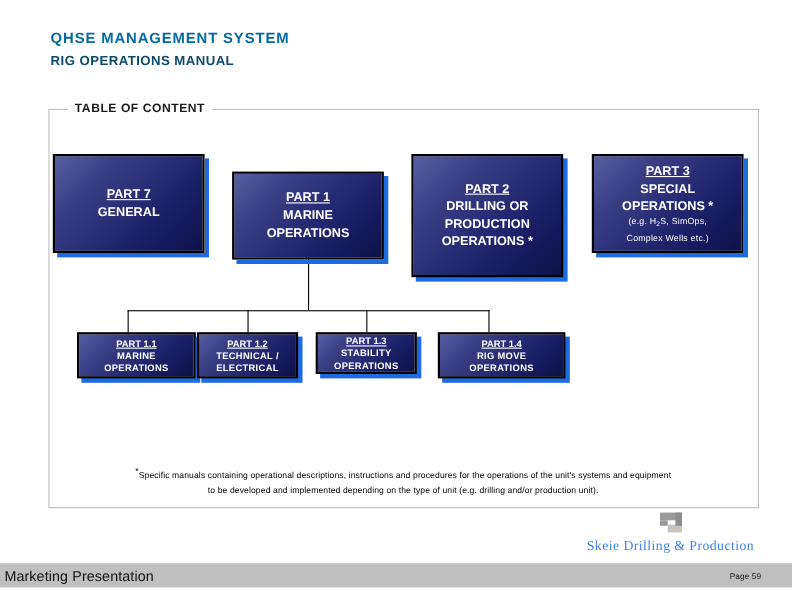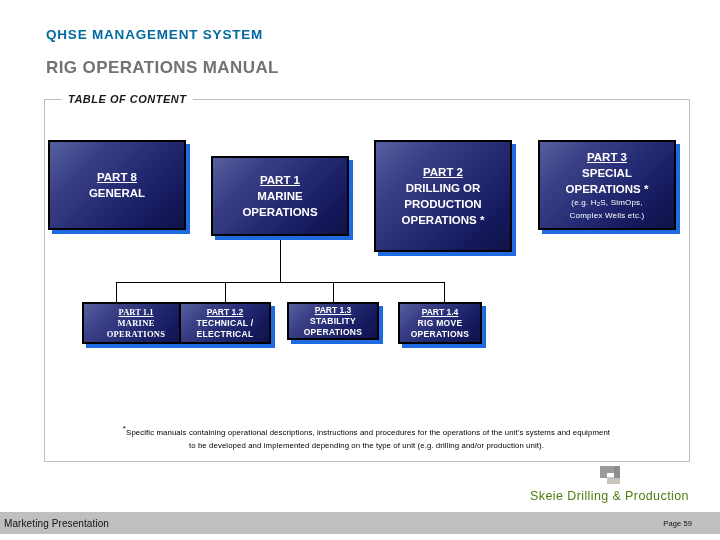--- a/index.html
+++ b/index.html
@@ -23,26 +23,26 @@
   }
   #system-title {
     font-size: 13.5px;
     font-weight: bold;
     letter-spacing: 0.8px;
     color: #0369a1;
     line-height: 17px;
     white-space: nowrap;
   }
   #doc-title {
-    font-size: 17px;
+    font-size: 12px;
     font-weight: bold;
     letter-spacing: 0.4px;
-    color: #737373;
+    color: #0c4a6e;
     line-height: 22px;
-    margin-top: 14px;
+    margin-top: 1px;
     white-space: nowrap;
   }
 
   
   #toc-group {
     position: absolute;
     left: 44px;
     top: 99px;
     width: 646px;
     height: 363px;
@@ -54,21 +54,20 @@
     left: 62px;
     top: 91px;
     background: #ffffff;
     padding: 0 7px 0 6px;
     font-size: 11px;
     font-weight: bold;
     letter-spacing: 0.5px;
     color: #1a1a1a;
     line-height: 16px;
     white-space: nowrap;
-    font-style: italic;
   }
 
   
   .conn {
     position: absolute;
     background: #000000;
   }
   .conn-v { width: 1px; }
   .conn-h { height: 1px; }
 
@@ -108,24 +107,24 @@
 
   
   .node.lvl2 .ttl { font-size: 8.5px; line-height: 11px; }
   .node.lvl2 .sub { font-size: 8.5px; line-height: 11px; letter-spacing: 0.3px; }
 
   #node-part0 { left: 48px;  top: 140px; width: 138px; height: 90px; }
   #node-part1 { left: 211px; top: 156px; width: 138px; height: 80px; }
   #node-part2 { left: 374px; top: 140px; width: 138px; height: 112px; }
   #node-part3 { left: 538px; top: 140px; width: 138px; height: 90px; }
 
-  #node-part11 { left: 82px;  top: 302px; width: 108px; height: 42px; font-family: Liberation Serif, serif; }
+  #node-part11 { left: 70px;  top: 302px; width: 108px; height: 42px; }
   #node-part12 { left: 179px; top: 302px; width: 92px; height: 42px; }
   #node-part13 { left: 287px; top: 302px; width: 92px; height: 38px; }
-  #node-part14 { left: 398px; top: 302px; width: 84px; height: 42px; }
+  #node-part14 { left: 398px; top: 302px; width: 116px; height: 42px; }
 
   sub { font-size: 0.75em; vertical-align: -0.22em; }
 
   
   #footnote {
     position: absolute;
     left: 54px;
     top: 422px;
     width: 625px;
     font-size: 7.8px;
@@ -152,41 +151,41 @@
   }
   #brand-mark .bar {
     position: absolute;
     background: #9a9a9a;
   }
   #brand-mark .b1 { left: 3px;  top: 0px;  width: 20px; height: 7px; }
   #brand-mark .b2 { left: 3px;  top: 7px;  width: 7px;  height: 5px; }
   #brand-mark .b3 { left: 10px; top: 11px; width: 13px; height: 7px; background: #c8c4bd; }
   #brand-mark .b4 { left: 17px; top: 0px;  width: 6px;  height: 12px; background: #8d8d8d; }
   #brand-name {
-    font-family: Liberation Sans, sans-serif;
+    font-family: Liberation Serif, serif;
     font-size: 12.5px;
-    color: #4d7c0f;
+    color: #3b82f6;
     letter-spacing: 0.4px;
     white-space: nowrap;
   }
 
   
   #footer-bar {
     position: absolute;
     left: 0;
     bottom: 6px;
     width: 720px;
     height: 22px;
     background: #bfbfbf;
     display: flex;
     align-items: center;
     justify-content: space-between;
   }
   #footer-left {
-    font-size: 10px;
+    font-size: 13px;
     color: #111111;
     margin-left: 4px;
     letter-spacing: 0.1px;
   }
   #footer-right {
     font-size: 7.5px;
     color: #111111;
     margin-right: 28px;
     letter-spacing: 0.1px;
     padding-left: 48px;
@@ -206,21 +205,21 @@
 <div class="conn conn-v" style="left:280px; top:230px; height:52px;"></div>
 
 <div class="conn conn-h" style="left:116px; top:282px; width:329px;"></div>
 
 <div class="conn conn-v" style="left:116px; top:282px; height:20px;"></div>
 <div class="conn conn-v" style="left:225px; top:282px; height:20px;"></div>
 <div class="conn conn-v" style="left:333px; top:282px; height:20px;"></div>
 <div class="conn conn-v" style="left:444px; top:282px; height:20px;"></div>
 
 <div class="node lvl1" id="node-part0">
-  <div class="ttl">PART 8</div>
+  <div class="ttl">PART 7</div>
   <div class="sub">GENERAL</div>
 </div>
 
 <div class="node lvl1" id="node-part1">
   <div class="ttl">PART 1</div>
   <div class="sub">MARINE</div>
   <div class="sub">OPERATIONS</div>
 </div>
 
 <div class="node lvl1" id="node-part2">

